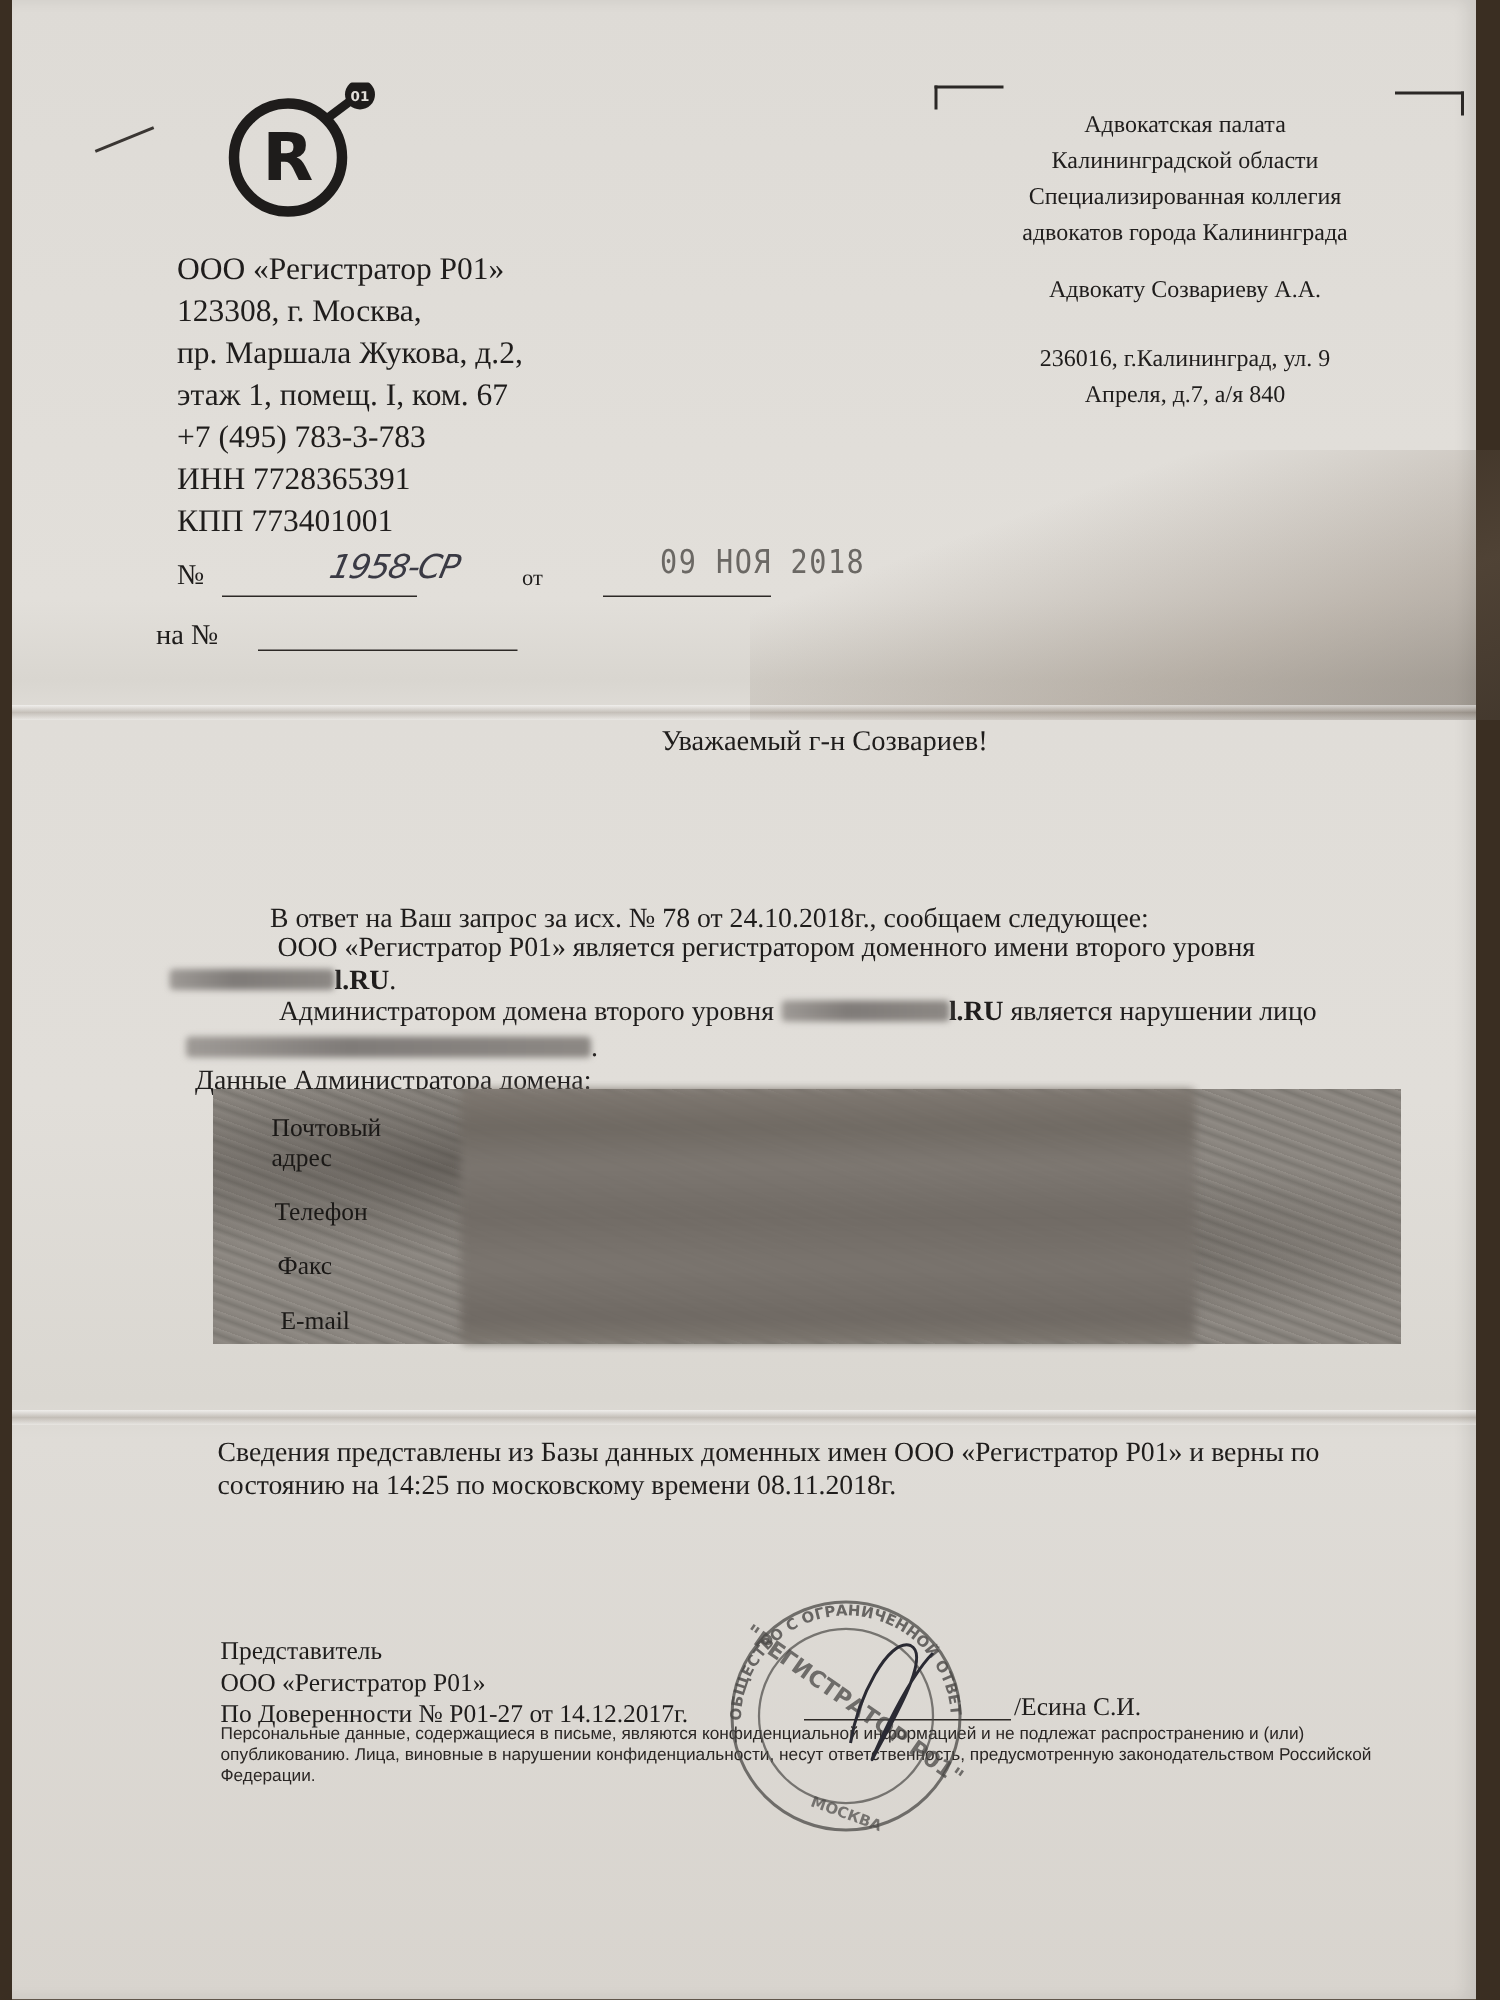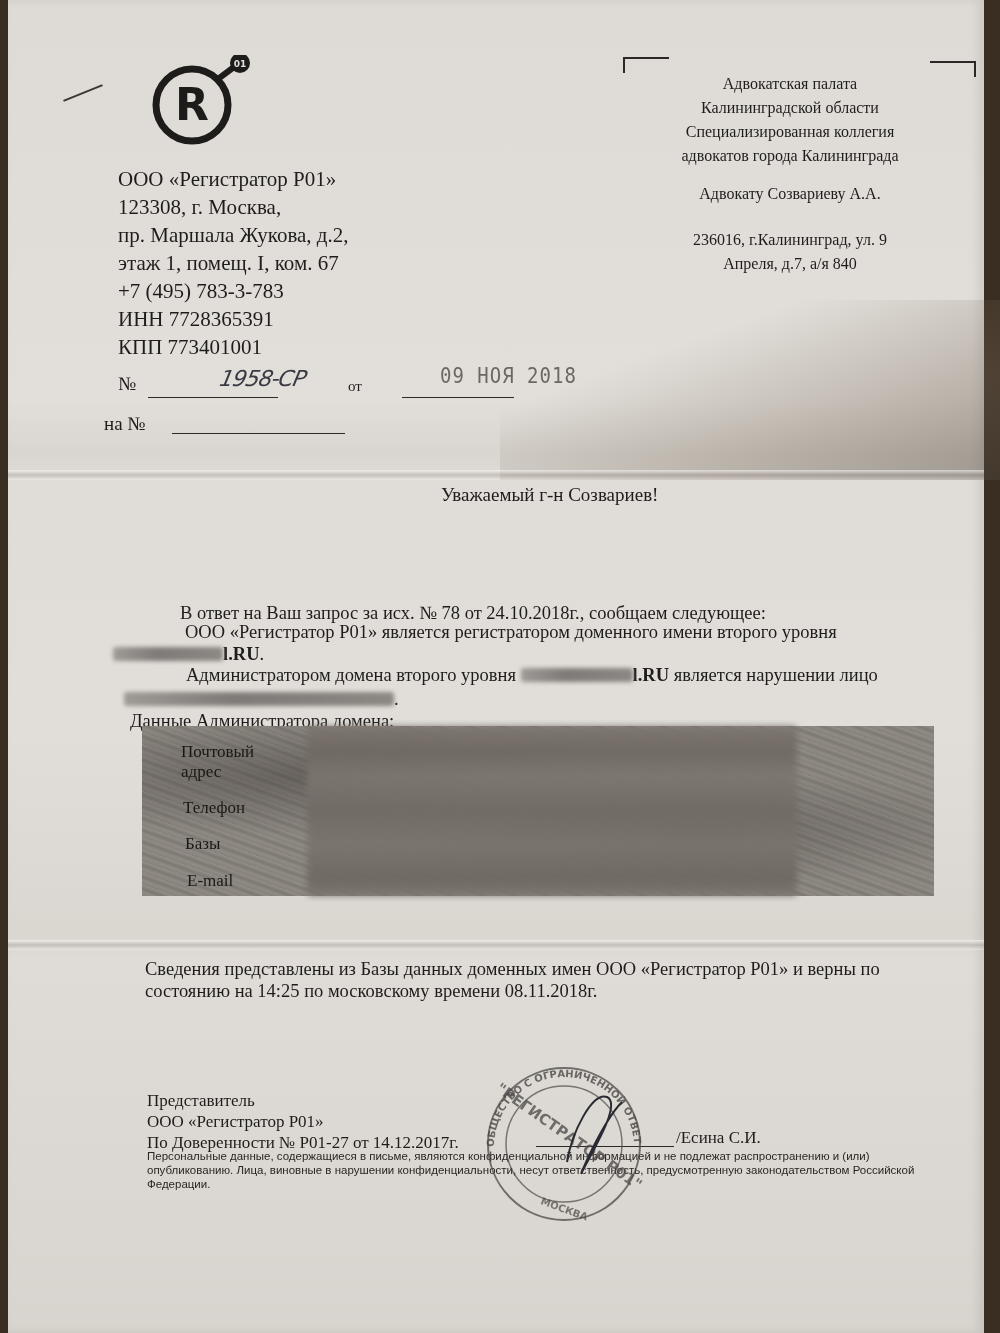--- a/index.html
+++ b/index.html
@@ -159,21 +159,21 @@
 </div>
 <div class="abs para p4">Данные Администратора домена:</div>
 
 <div class="abs admin-box">
   <div class="admin-redact"></div>
   <div class="admin-row" style="top:16px">
     <div>Почтовый</div>
     <div>адрес</div>
   </div>
   <div class="admin-row" style="top:72px;left:14px">Телефон</div>
-  <div class="admin-row" style="top:108px;left:16px">Базы</div>
+  <div class="admin-row" style="top:108px;left:16px">Факс</div>
   <div class="admin-row" style="top:145px;left:18px">E-mail</div>
 </div>
 
 <div class="abs info">
   <div>Сведения представлены из Базы данных доменных имен ООО «Регистратор Р01» и верны по</div>
   <div>состоянию на 14:25 по московскому времени 08.11.2018г.</div>
 </div>
 
 <div class="abs signoff">
   <div>Представитель</div>

